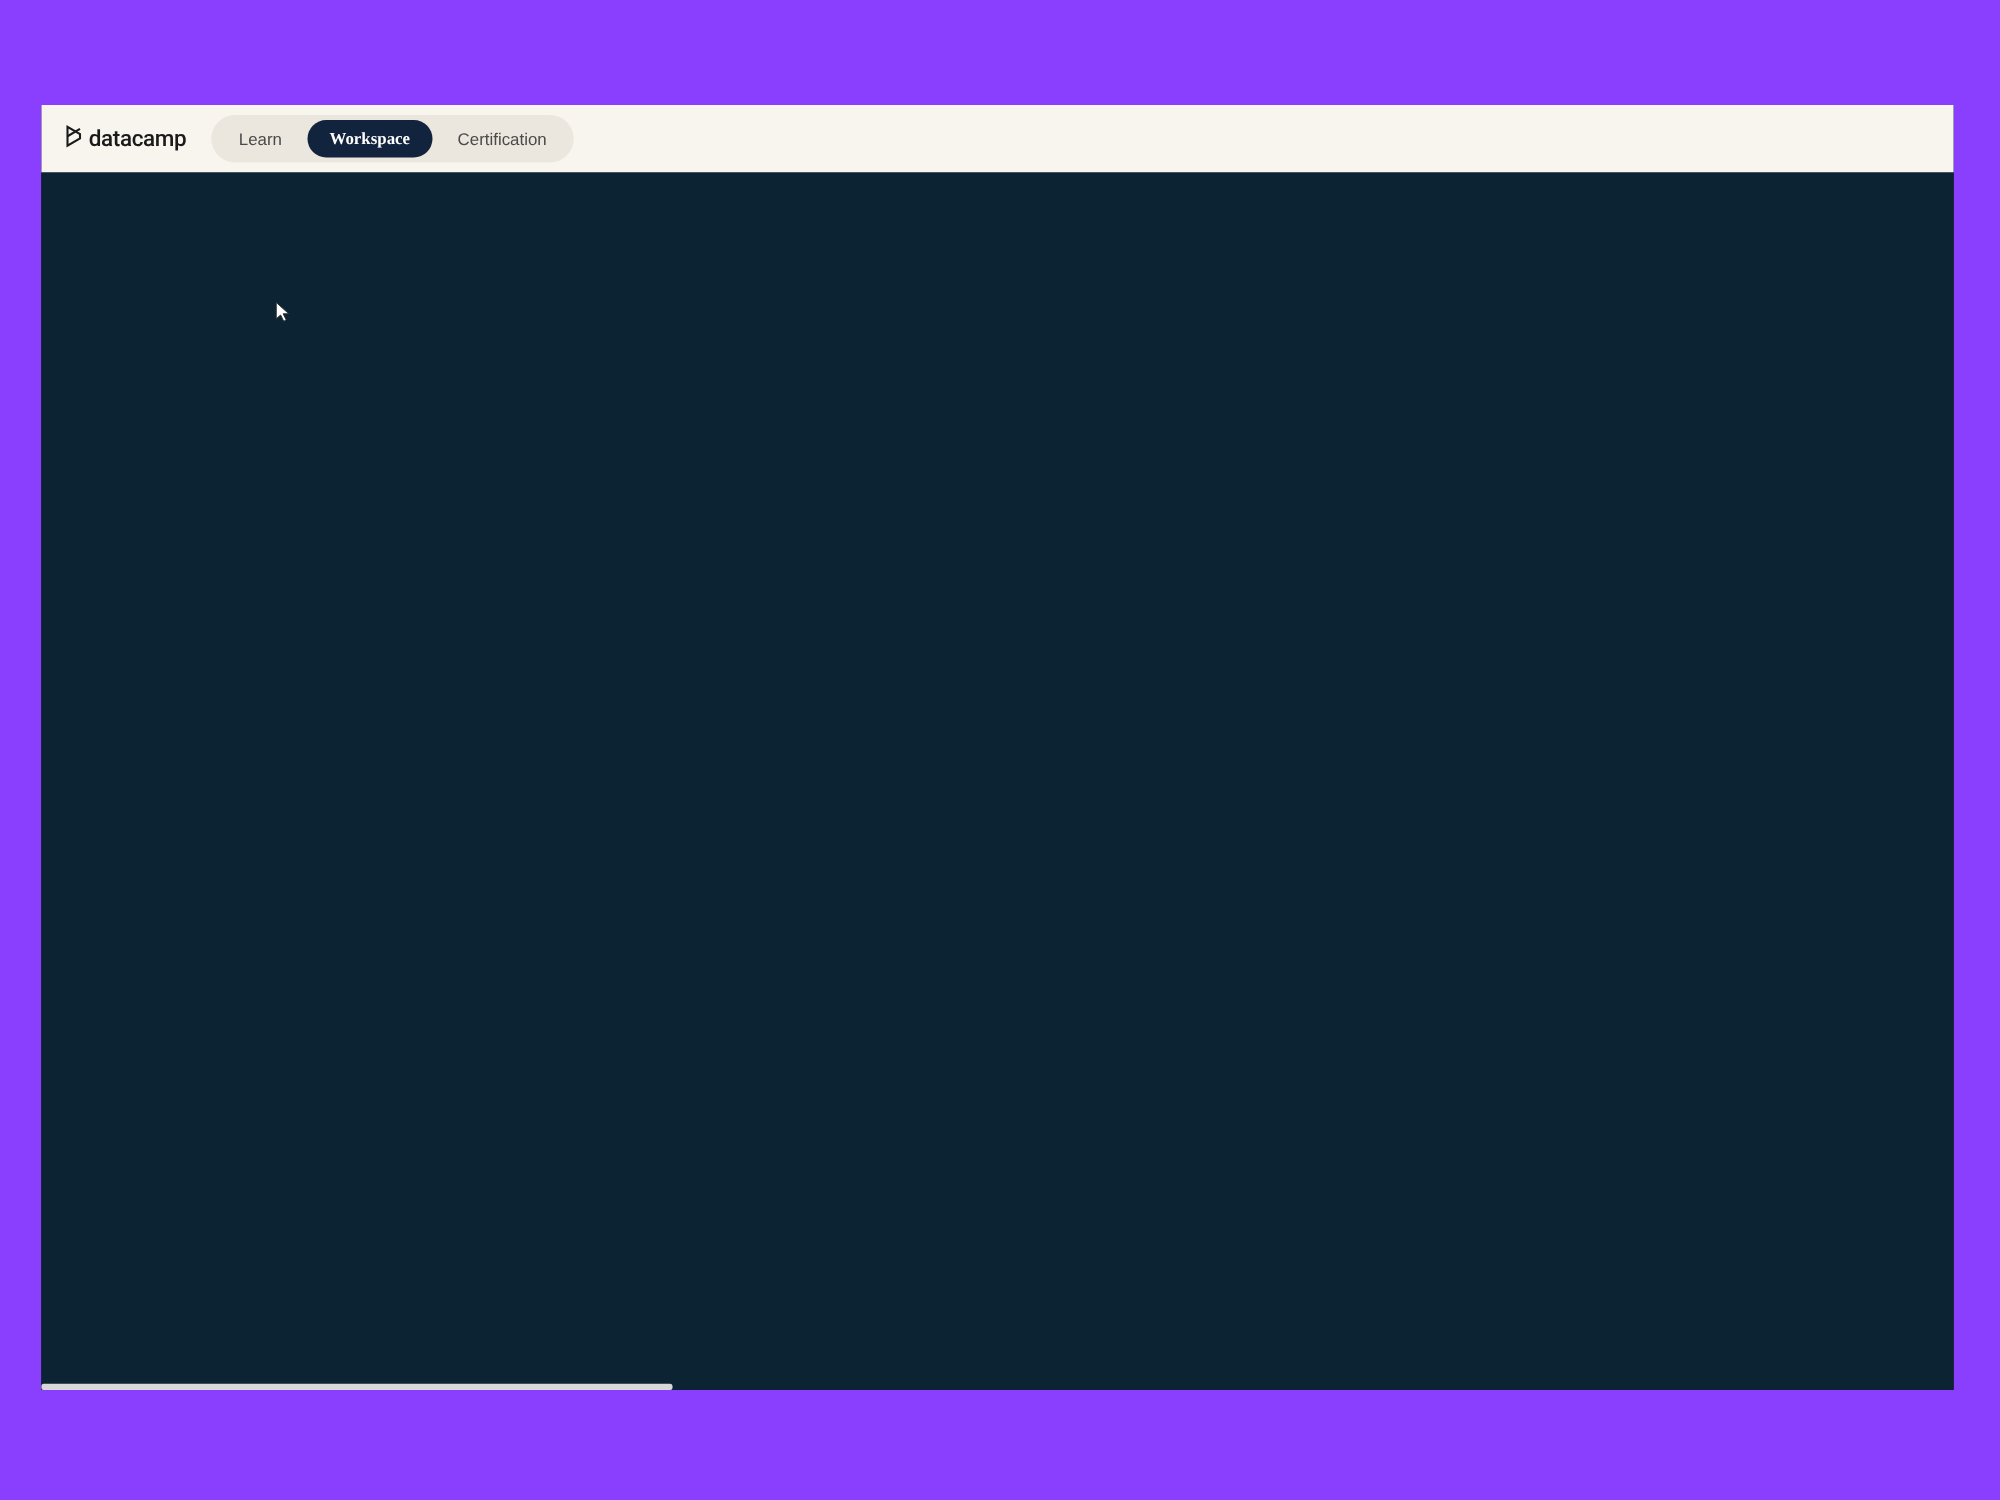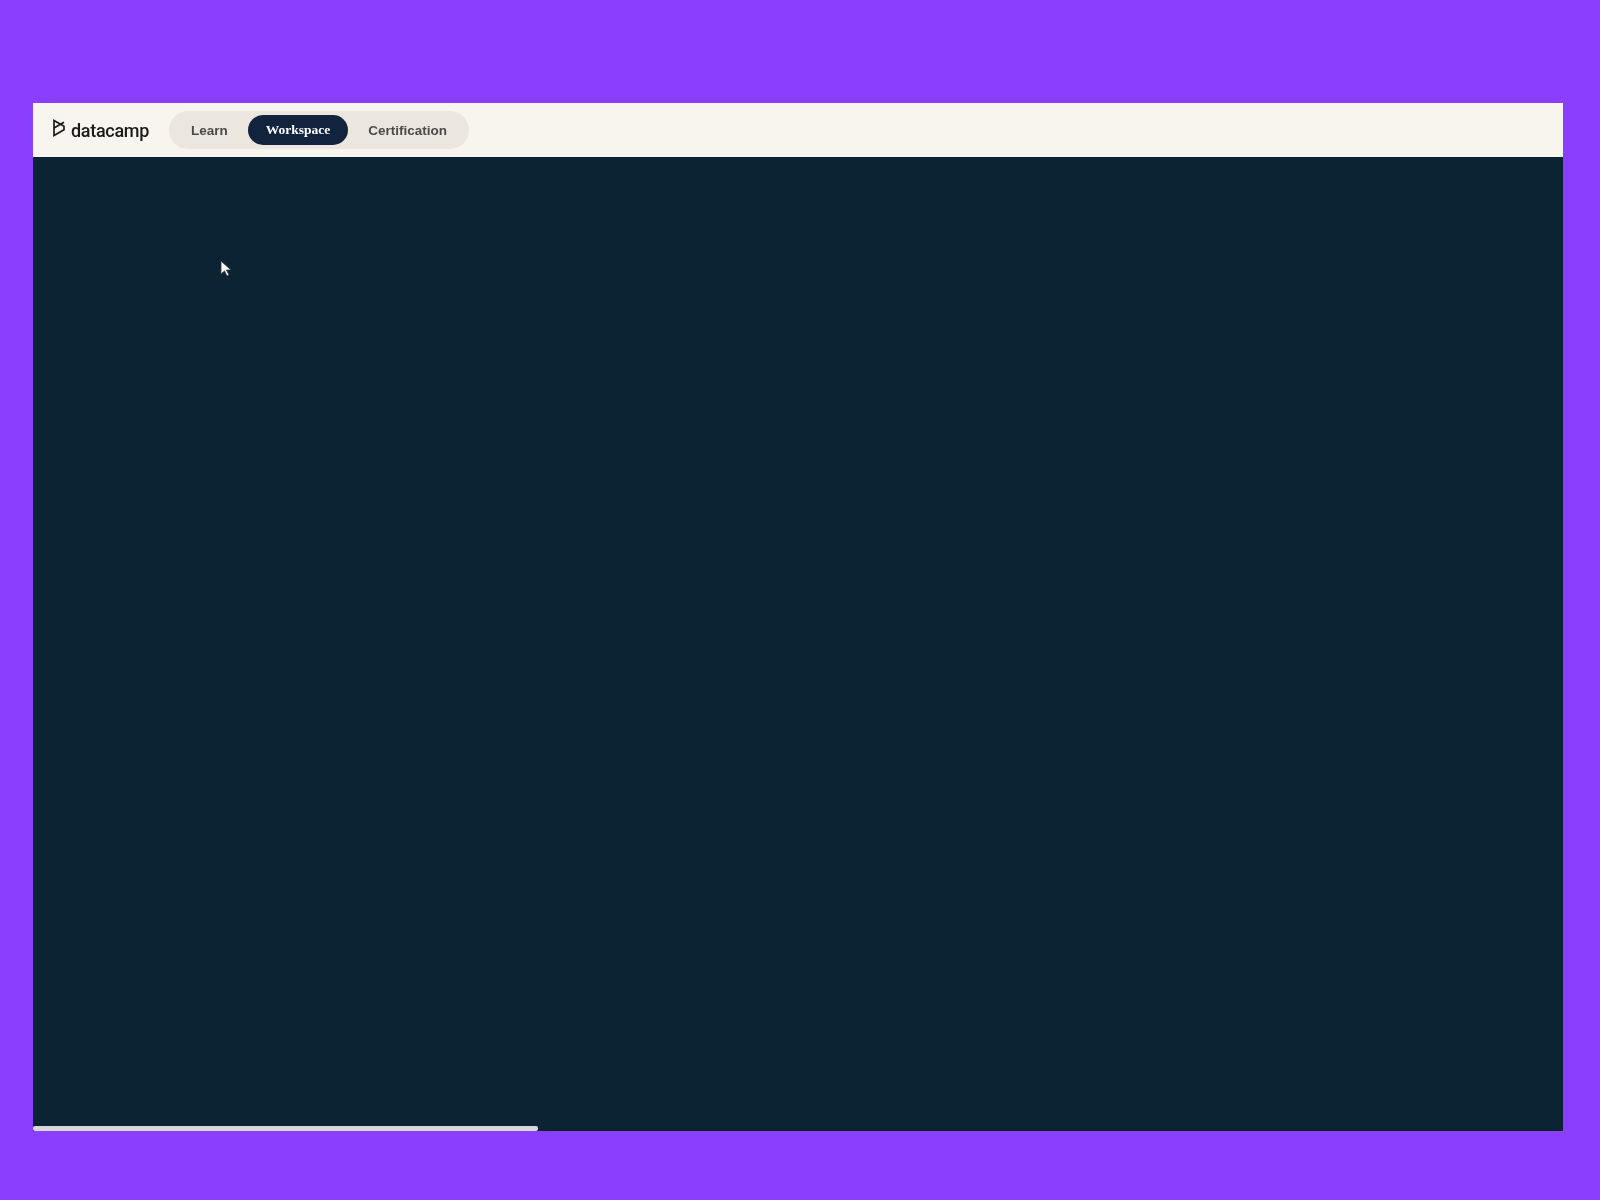--- a/index.html
+++ b/index.html
@@ -12,21 +12,21 @@
       width: 1600px;
       height: 1200px;
       background: #8a3fff;
       font-family: -apple-system, BlinkMacSystemFont, 'Segoe UI', Roboto, Helvetica, Arial, sans-serif;
       overflow: hidden;
       position: relative;
     }
     
     .outer-container {
       position: absolute;
-      top: 103px;
+      top: 84px;
       left: 33px;
       width: 1530px;
       height: 1028px;
       background: #0c2333;
       overflow: hidden;
     }
     
     .top-bar {
       width: 100%;
       height: 54px;
@@ -61,21 +61,21 @@
       background: #ebe7de;
       border-radius: 24px;
       padding: 4px;
       gap: 2px;
     }
     
     .nav-tab {
       padding: 7px 18px;
       border-radius: 20px;
       font-size: 13.5px;
-      font-weight: 700;
+      font-weight: 400;
       color: #4a4a4a;
       cursor: pointer;
       border: none;
       background: transparent;
     }
     
     .nav-tab.active {
       background: #11233d;
       color: #ffffff;
       font-weight: 600;

